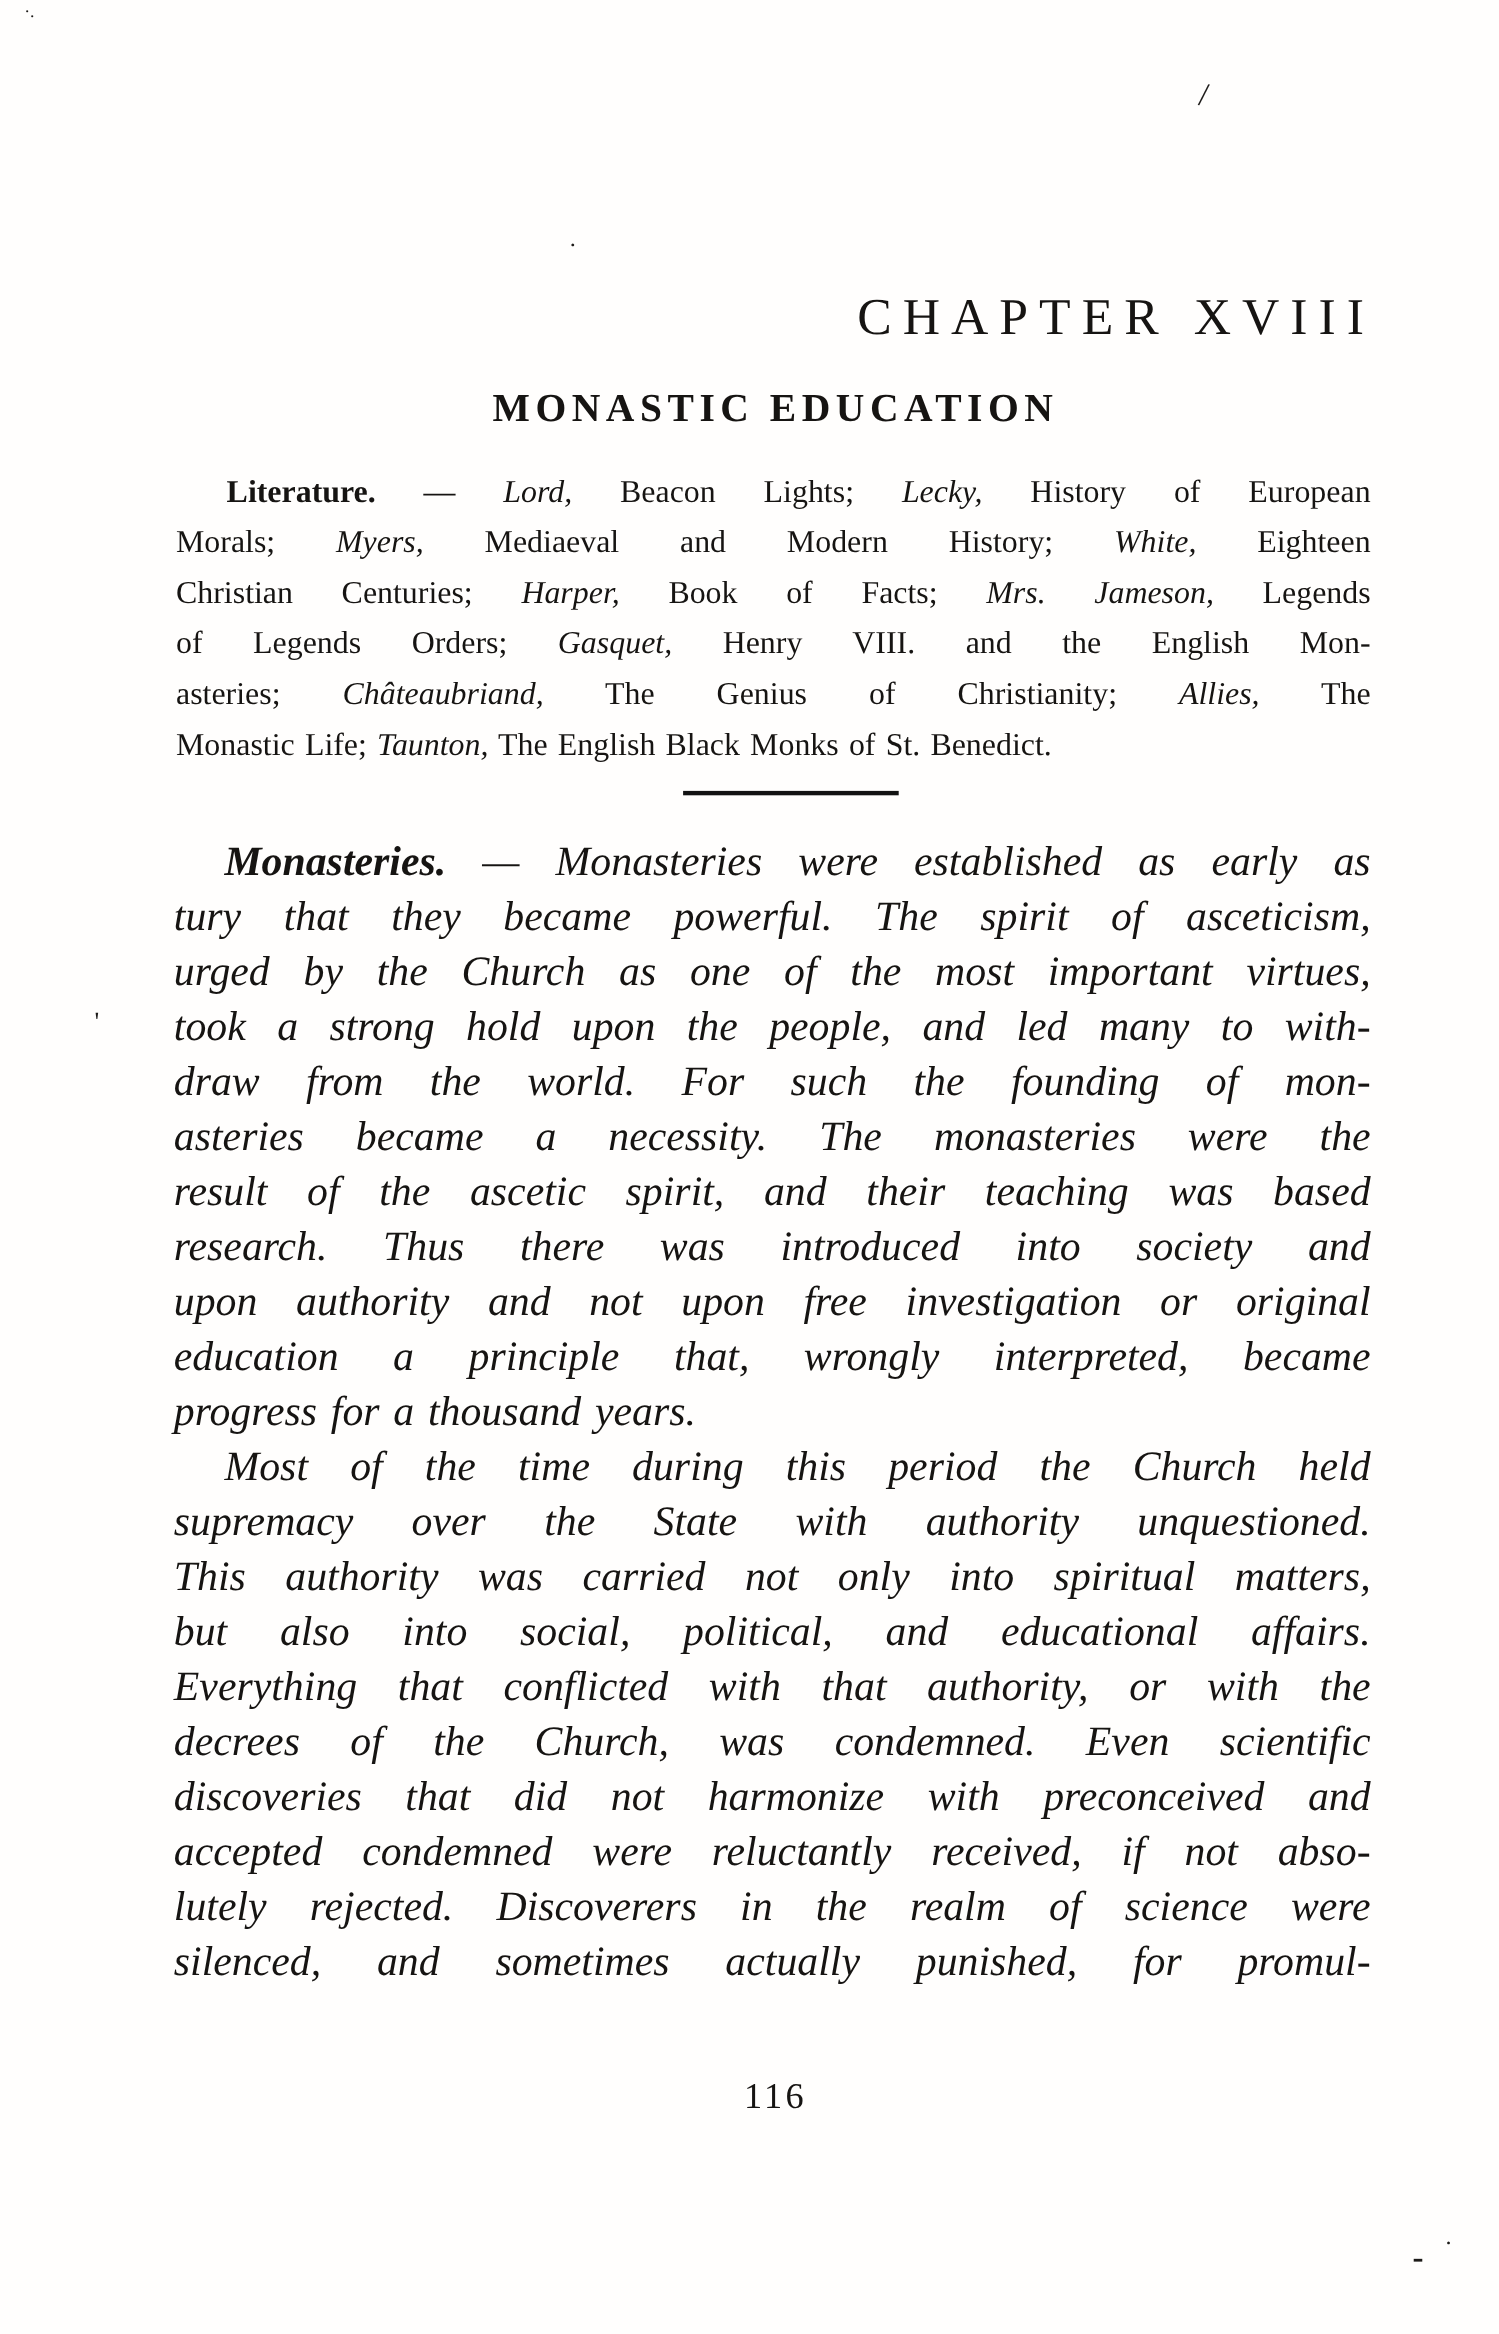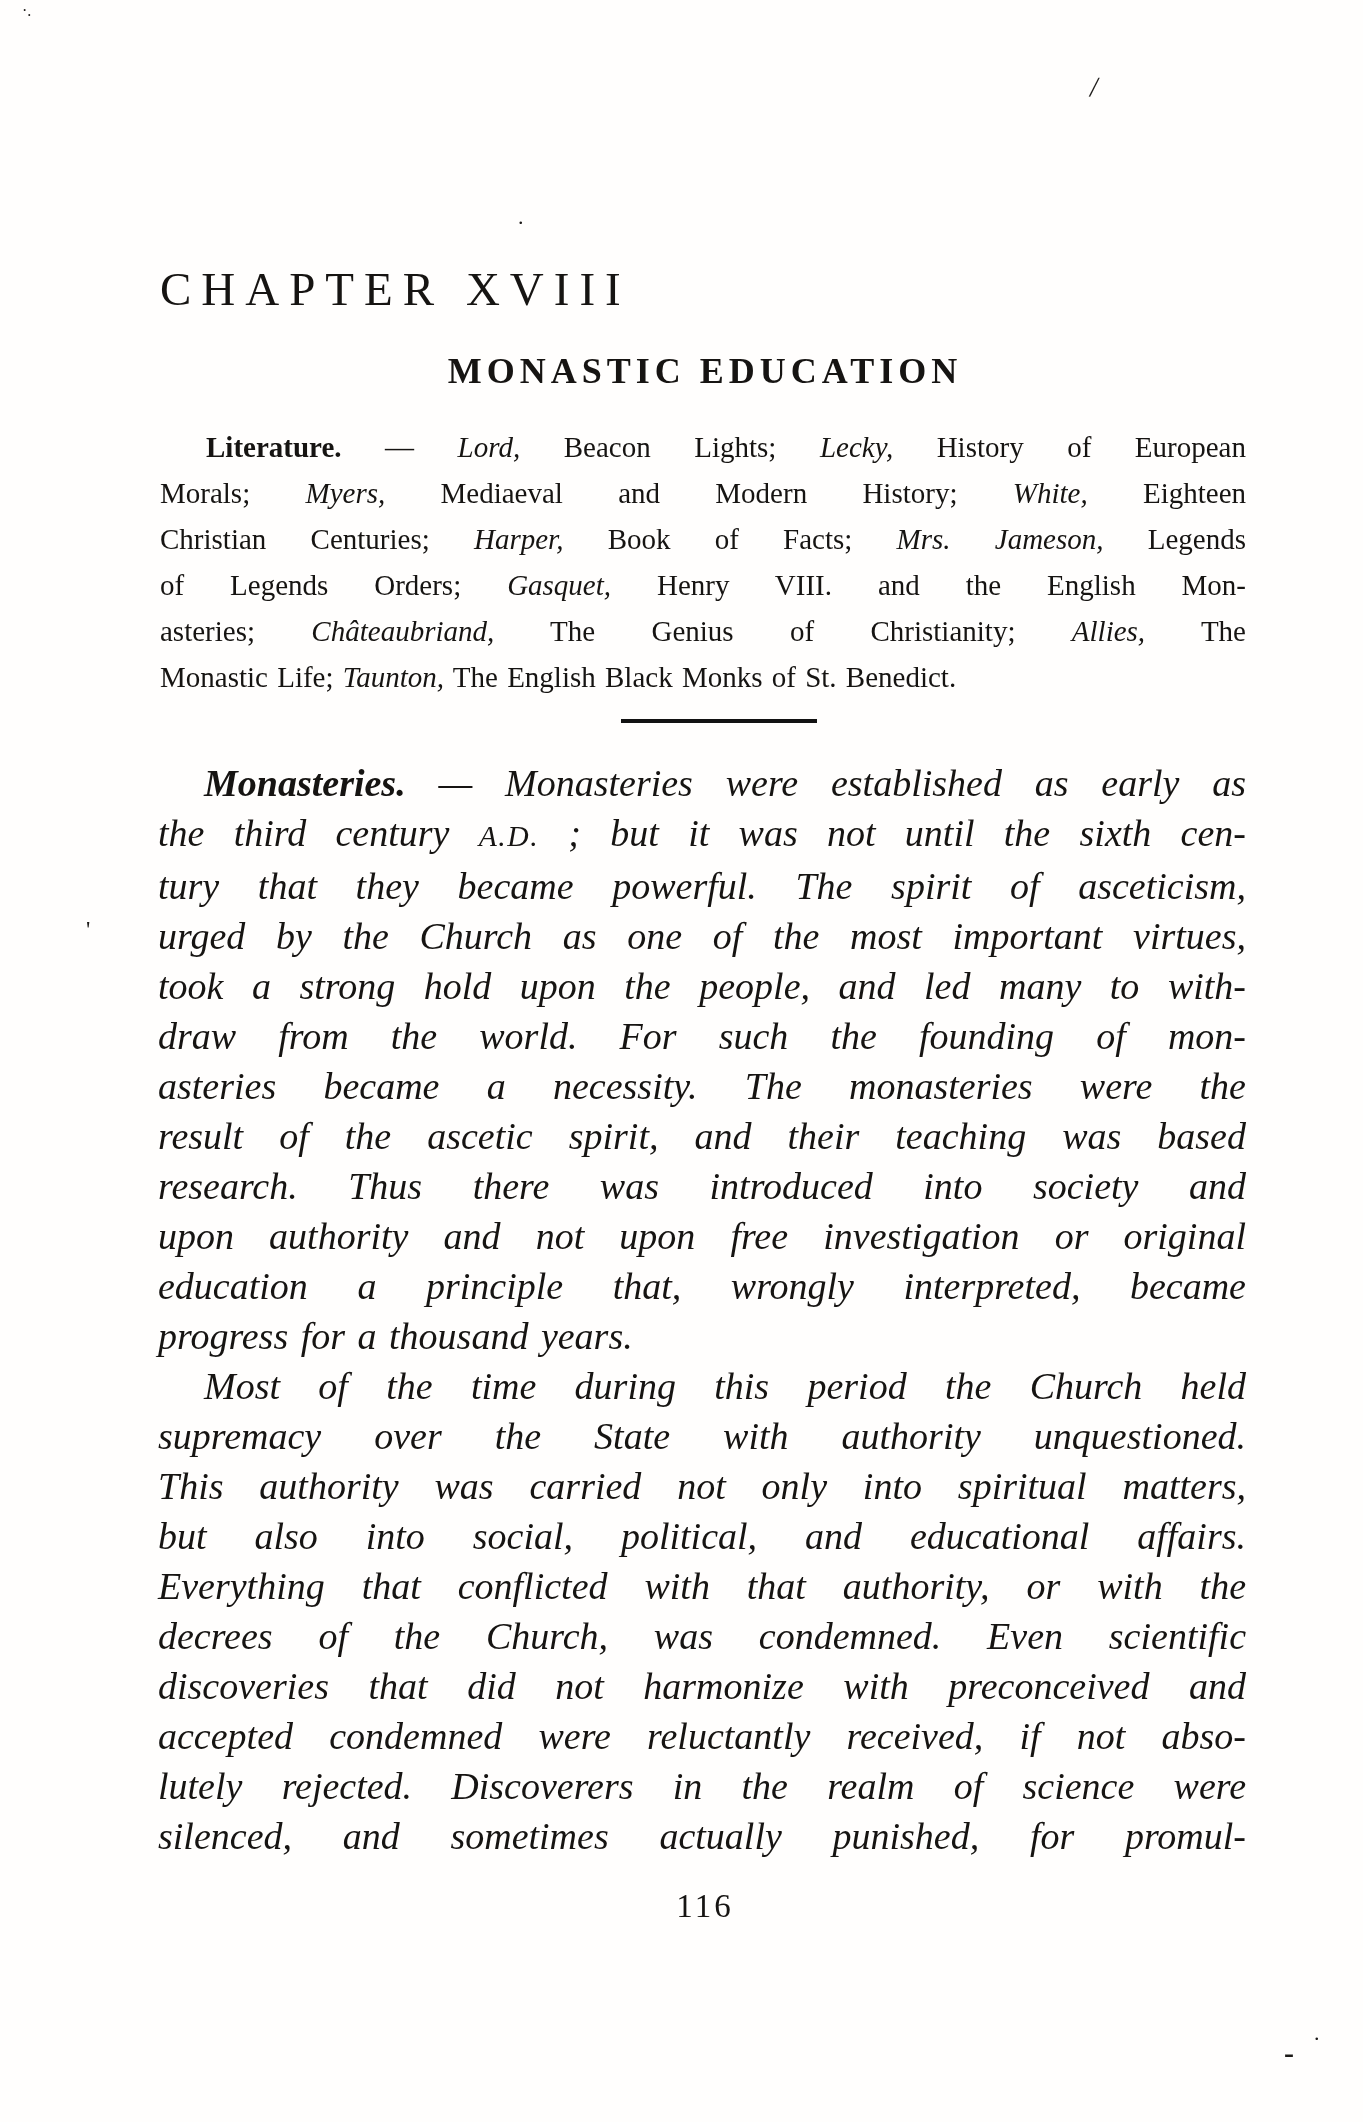--- a/index.html
+++ b/index.html
@@ -6,21 +6,21 @@
   .page {
     position:relative;
     width:1363px; height:2122px;
     background:#fffefd;
     color:#161412;
     font-family:"Liberation Serif", serif;
     overflow:hidden;
   }
   .chapter-title {
     position:absolute; top:262px; left:160px; width:1090px;
-    margin:0; text-align:left;
+    margin:0; text-align:right;
     font-size:47px; font-weight:400; letter-spacing:10px;
   }
   .section-title {
     position:absolute; top:350px; left:160px; width:1090px;
     margin:0; text-align:center;
     font-size:36px; font-weight:700; letter-spacing:5px;
   }
   .literature {
     position:absolute; top:424px; left:160px; width:1086px;
     font-size:29px; line-height:46px;
@@ -77,21 +77,20 @@
       <div class="line"><span>of Legends Orders; </span><span class="it">Gasquet,</span><span> Henry VIII. and the English Mon-</span></div>
       <div class="line"><span>asteries; </span><span class="it">Châteaubriand,</span><span> The Genius of Christianity; </span><span class="it">Allies,</span><span> The</span></div>
       <div class="line last"><span>Monastic Life; </span><span class="it">Taunton,</span><span> The English Black Monks of St. Benedict.</span></div>
     </div>
 
   <div class="divider"></div>
 
   <div class="body-text">
     <div>
         <div class="line ind"><span class="bf">Monasteries.</span><span> — Monasteries were established as early as</span></div>
-        <div class="line"><span>the third century </span><span class="sc">A.D.</span><span> ; but it was not until the sixth cen-</span></div>
         <div class="line"><span>tury that they became powerful.  The spirit of asceticism,</span></div>
         <div class="line"><span>urged by the Church as one of the most important virtues,</span></div>
         <div class="line"><span>took a strong hold upon the people, and led many to with-</span></div>
         <div class="line"><span>draw from the world.  For such the founding of mon-</span></div>
         <div class="line"><span>asteries became a necessity.  The monasteries were the</span></div>
         <div class="line"><span>result of the ascetic spirit, and their teaching was based</span></div>
         <div class="line"><span>research.  Thus there was introduced into society and</span></div>
         <div class="line"><span>upon authority and not upon free investigation or original</span></div>
         <div class="line"><span>education a principle that, wrongly interpreted, became</span></div>
         <div class="line last"><span>progress for a thousand years.</span></div>

